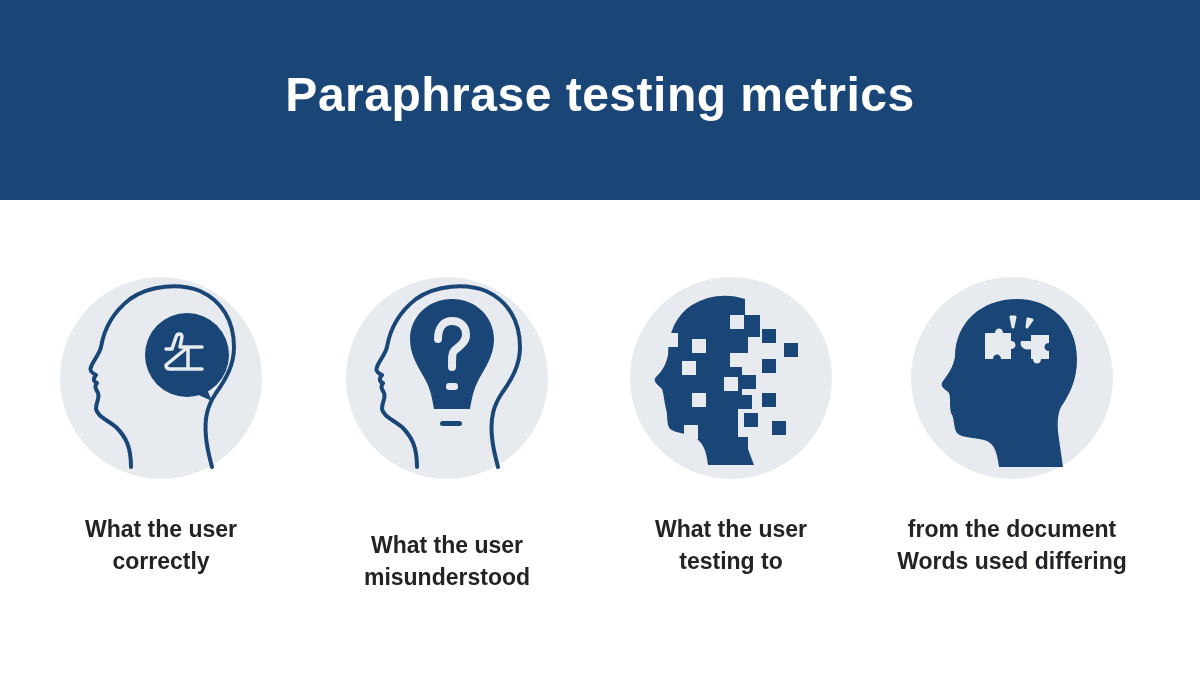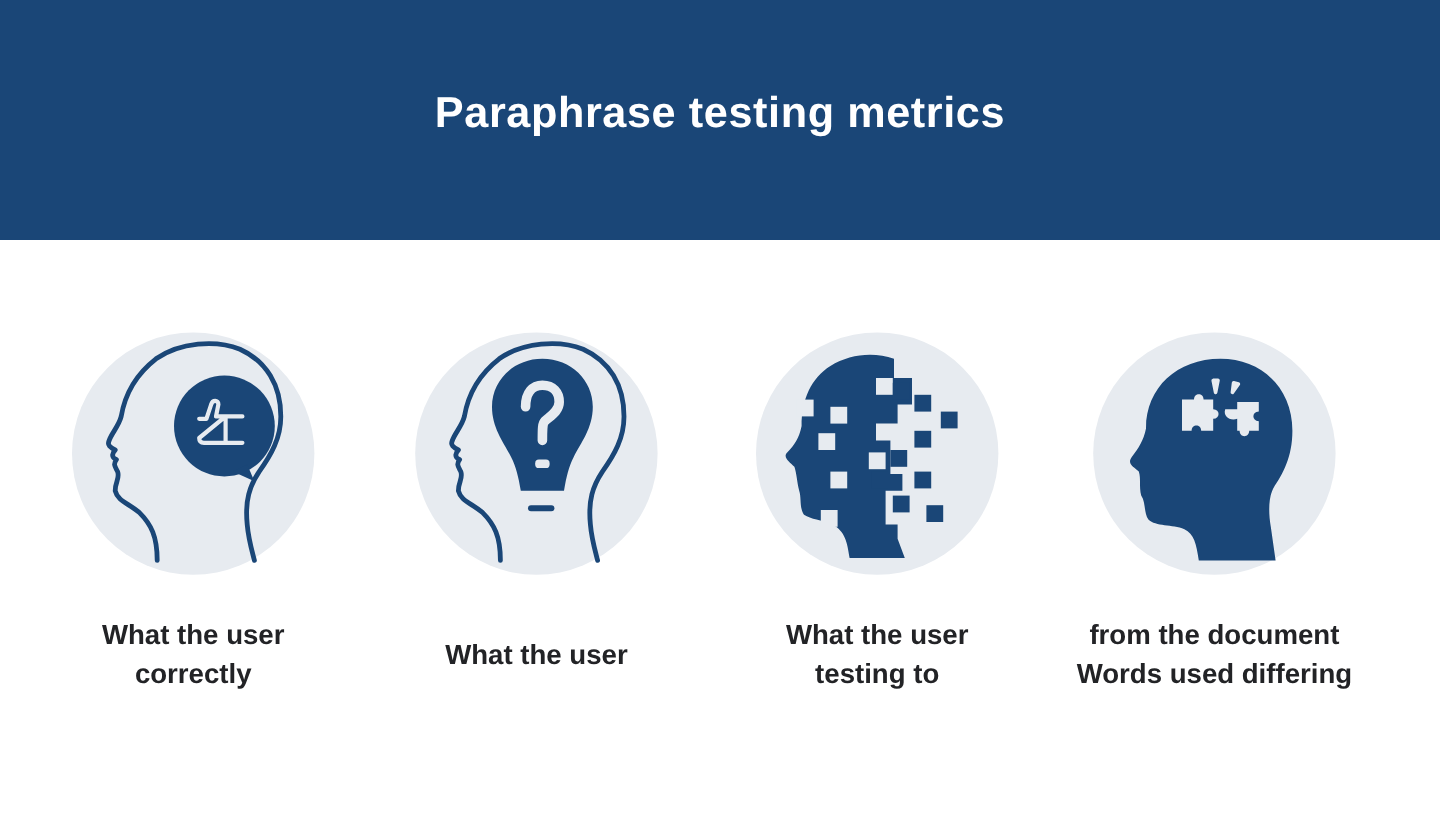--- a/index.html
+++ b/index.html
@@ -3,21 +3,21 @@
 <meta charset="utf-8">
 <style>
   * { margin: 0; padding: 0; box-sizing: border-box; }
   html, body { width: 1200px; height: 700px; background: #ffffff; overflow: hidden; }
   body { font-family: "Liberation Sans", "DejaVu Sans", sans-serif; position: relative; }
   .header {
     position: absolute; left: 0; top: 0; width: 1200px; height: 200px;
     background: #1a4677; display: flex; align-items: center; justify-content: center;
   }
   .header h1 {
-    color: #ffffff; font-size: 36px; font-weight: bold; letter-spacing: 0.5px;
+    color: #ffffff; font-size: 48px; font-weight: bold; letter-spacing: 0.5px;
     margin-top: -12px;
   }
   .item { position: absolute; top: 277px; width: 280px; }
   .circle {
     position: absolute; width: 202px; height: 202px; border-radius: 50%;
     background: #e7ebf0; left: 39px; top: 0;
   }
   .circle svg { position: absolute; left: 0; top: 0; width: 202px; height: 202px; }
   .caption {
     position: absolute; width: 280px; left: 0; text-align: center;
@@ -51,20 +51,21 @@
     <svg viewBox="0 0 202 202">
       <path d="M71 190 C71 170 66 160 56 150 C46 142 38 140 36 132 C36 124 40 122 38 116 C36 112 34 110 37 106 C32 104 34 100 36 98 C32 96 29 94 31 90 C33 84 39 78 41 70 C44 52 52 36 70 22 C90 8 120 6 140 14 C162 24 174 44 174 70 C174 88 166 102 156 116 C148 128 144 140 146 160 C147 172 150 182 152 190" fill="none" stroke="#1a4677" stroke-width="4" stroke-linecap="round" stroke-linejoin="round"></path>
       <path d="M106 22 C130 22 148 40 148 62 C148 80 138 92 132 104 C128 112 126 120 124 132 L88 132 C86 120 84 112 80 104 C74 92 64 80 64 62 C64 40 82 22 106 22 Z" fill="#1a4677"></path>
       <rect x="94" y="144" width="22" height="5" rx="2.5" fill="#1a4677"></rect>
       <path d="M92 62 C92 50 98 44 106 44 C115 44 120 50 120 58 C120 66 112 70 108 74 C106 76 106 80 106 90" fill="none" stroke="#e7ebf0" stroke-width="8" stroke-linecap="round"></path>
       <rect x="100" y="106" width="12" height="7" rx="3" fill="#e7ebf0"></rect>
     </svg>
   </div>
   <div class="caption" style="top:252px;">
     <div>What the user</div>
+    <div>misunderstood</div>
   </div>
 </div>
 
 <div class="item" style="left:591px;">
   <div class="circle">
     <svg viewBox="0 0 202 202">
       <path d="M115 22 L115 38 L130 38 L130 60 L118 60 L118 76 L100 76 L100 90 L112 90 L112 118 L122 118 L122 132 L108 132 L108 160 L118 160 L118 172 L124 188 L78 188 C76 174 74 166 64 160 C54 156 46 156 40 152 C36 146 38 138 36 132 C34 124 34 118 32 112 C28 108 22 104 26 100 C32 94 36 88 38 78 C38 56 46 38 62 28 C78 18 98 16 115 22 Z" fill="#1a4677"></path>
       <rect x="34" y="56" width="14" height="14" fill="#e7ebf0"></rect>
       <rect x="62" y="62" width="14" height="14" fill="#e7ebf0"></rect>
       <rect x="52" y="84" width="14" height="14" fill="#e7ebf0"></rect>

